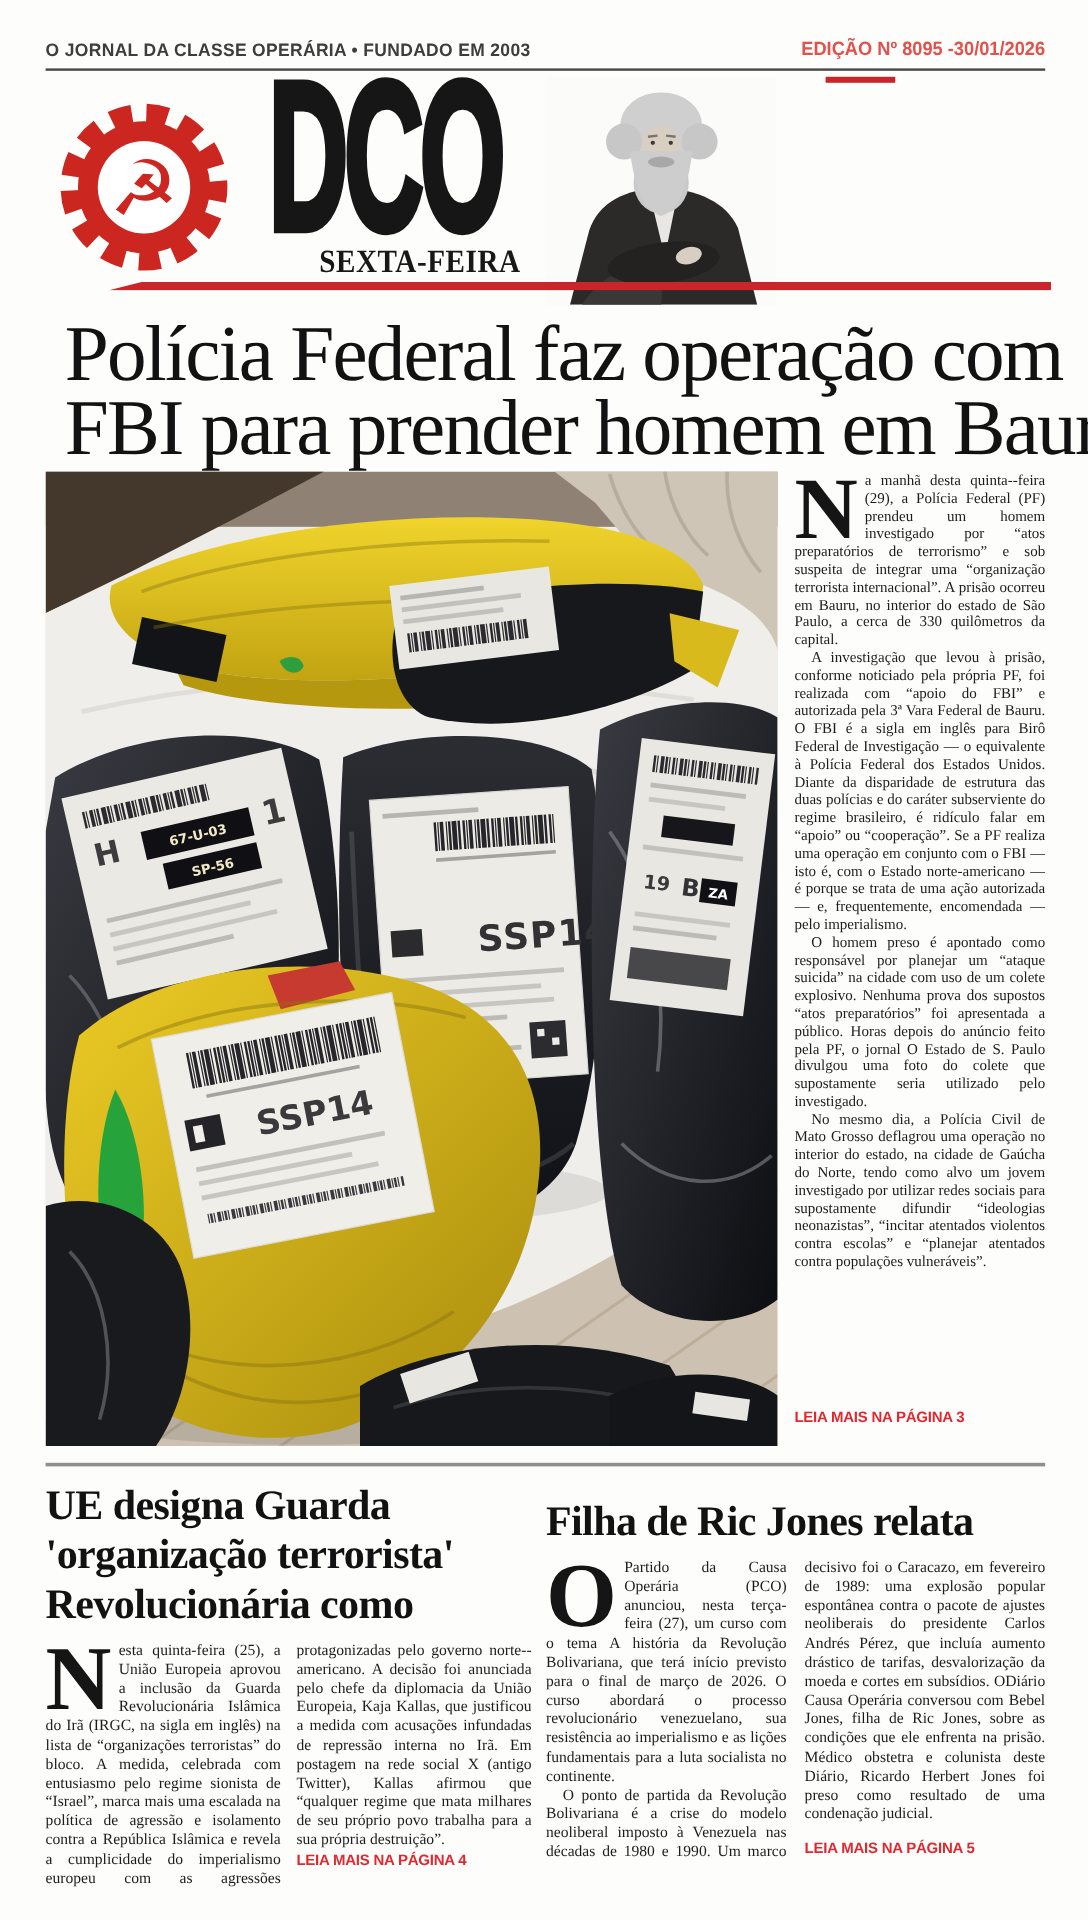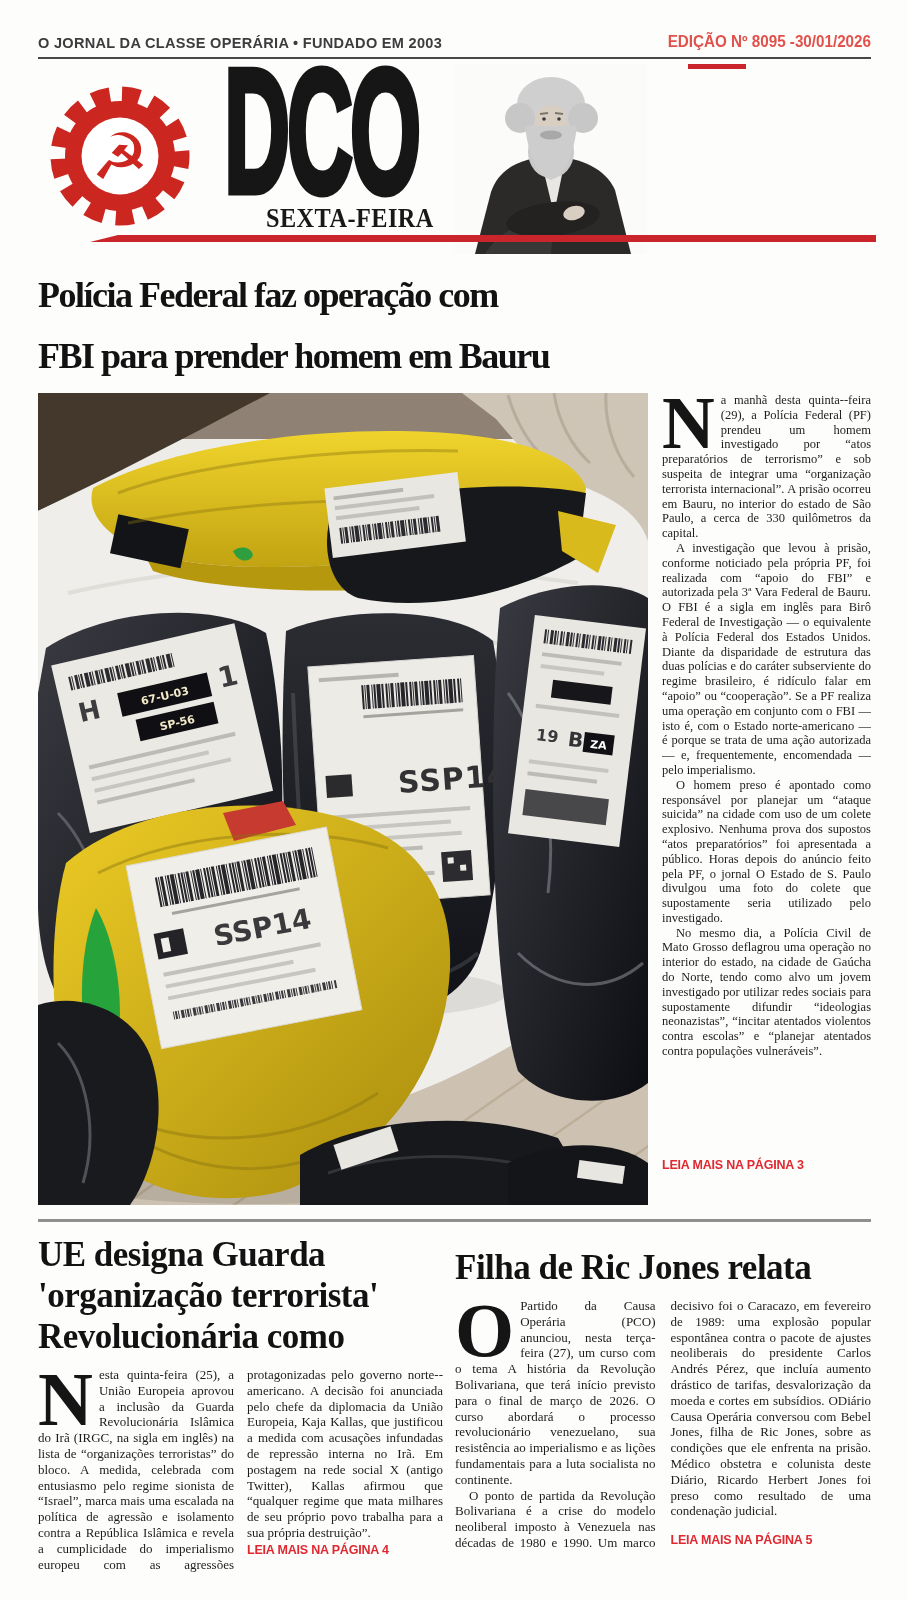--- a/index.html
+++ b/index.html
@@ -23,33 +23,33 @@
   .portrait{position:absolute;left:417px;top:5px;width:192px;height:190px;}
   .teaser{position:absolute;left:617px;top:72px;width:218px;}
   .teaser-title{font-size:23px;line-height:27px;font-weight:bold;letter-spacing:-.3px;color:#121212;}
   .teaser-author{font-size:17px;margin-top:9px;color:#2a2a2a;}
   .teaser-cta{display:inline-block;margin-top:8px;}
   .cta{font-family:"Liberation Sans","DejaVu Sans",sans-serif;font-weight:bold;color:#e02830;
        font-size:12.5px;letter-spacing:-.2px;}
   .redbar{position:absolute;left:52px;top:176px;width:786px;height:7px;background:#c9252b;
           clip-path:polygon(0 100%,28px 0,100% 0,100% 100%);z-index:5;}
   
-  .headline{margin:10px 36px 0 38px;font-size:36px;line-height:61px;font-weight:bold;
+  .headline{margin:10px 36px 0 54px;font-size:66px;line-height:61px;font-weight:normal;
             letter-spacing:-1.5px;color:#121212;}
   .headline span{display:block;white-space:nowrap;}
   
   .lead{display:grid;grid-template-columns:610px 209px;column-gap:14px;margin:6px 36px 0 38px;}
   .photo{width:610px;height:812px;display:block;background:#ece9e4;}
   .lead-col{position:relative;height:812px;overflow:hidden;font-size:12.5px;line-height:14.8px;
             text-align:justify;color:#1c1c1c;}
   .lead-col p{margin:0;}
   .lead-col p + p{text-indent:14px;}
   .dropcap{float:left;font-weight:bold;font-size:73px;line-height:56px;margin:3px 6px 0 0;color:#151515;}
   .dropcap-sm{float:left;font-weight:bold;font-size:76px;line-height:58px;margin:3px 6px 0 0;color:#151515;}
-  .lead-cta{position:absolute;left:0;bottom:32px;}
+  .lead-cta{position:absolute;left:0;bottom:16px;}
   
   .bottom{margin:14px 36px 12px 38px;border-top:3px solid #8f8f8f;padding-top:12px;
           display:grid;grid-template-columns:405px 416px;column-gap:12px;}
   .art-headline{font-size:35px;line-height:41px;font-weight:bold;letter-spacing:-.5px;color:#121212;}
   .art-headline span{display:block;white-space:nowrap;}
   .art2 .art-headline{margin-top:13px;}
   .art-body{margin-top:10px;font-size:13px;line-height:15.8px;text-align:justify;column-fill:auto;color:#1c1c1c;}
   .art1 .art-body{height:218px;column-count:2;column-gap:13px;}
   .art2 .art-body{height:262px;column-count:2;column-gap:15px;}
   .art-body p{margin:0;}

